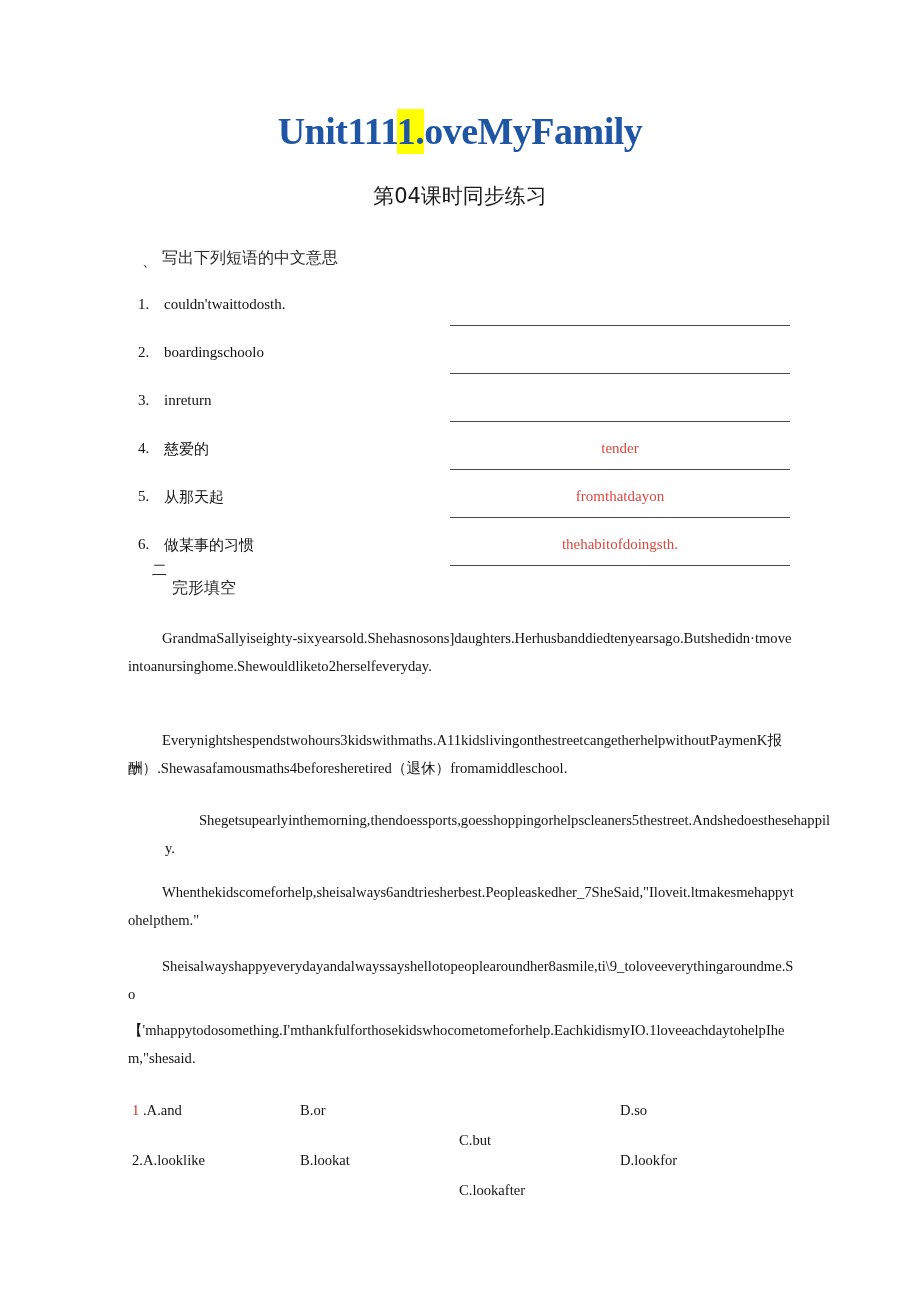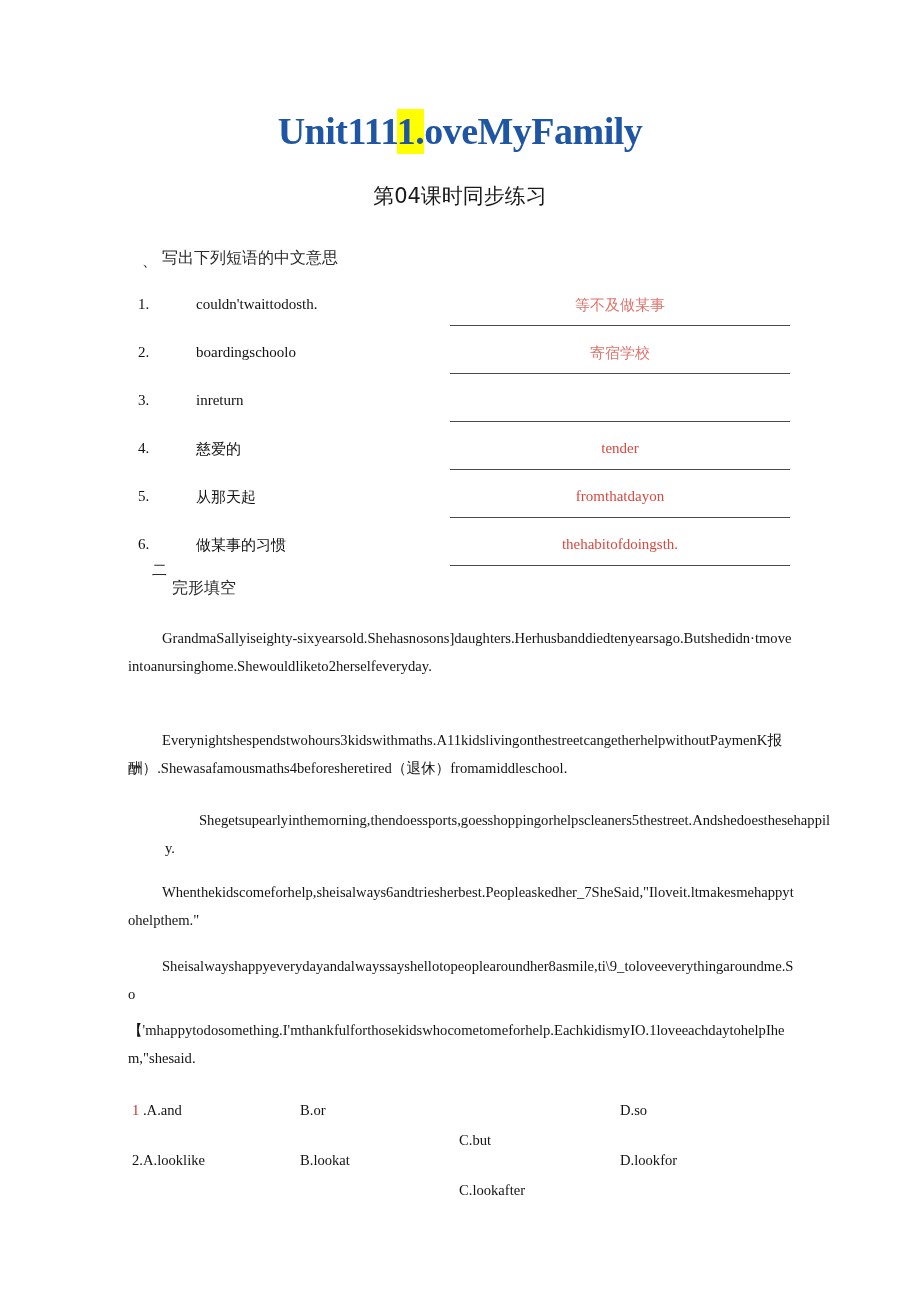--- a/index.html
+++ b/index.html
@@ -94,21 +94,20 @@
     font-size: 15px;
     font-family: "Liberation Serif", "DejaVu Serif", serif;
     color: #111;
   }
   .ph-term {
     position: absolute;
     left: 164px;
     font-size: 15px;
     color: #111;
     white-space: nowrap;
-    margin-left: 32px;
   }
   .ph-term.cn {
     font-family: "DejaVu Sans", "Liberation Sans", sans-serif;
     font-size: 15px;
   }
   .ph-answer {
     position: absolute;
     left: 450px;
     width: 340px;
     text-align: center;
@@ -174,27 +173,25 @@
   <div class="doc-subtitle">第04课时同步练习</div>
 
   <div class="section-head" id="sec1-head">
     <span class="marker">、</span><span>写出下列短语的中文意思</span>
   </div>
 
   <div id="phrase-list">
       <div class="phrase-row" style="top: 296px;">
         <span class="ph-num">1.</span>
         <span class="ph-term">couldn'twaittodosth.</span>
-        <span class="ph-answer cn">等不及做某事</span>
       </div>
       <div class="ph-line" style="top: 325px;"></div>
       <div class="phrase-row" style="top: 344px;">
         <span class="ph-num">2.</span>
         <span class="ph-term">boardingschoolo</span>
-        <span class="ph-answer cn">寄宿学校</span>
       </div>
       <div class="ph-line" style="top: 373px;"></div>
       <div class="phrase-row" style="top: 392px;">
         <span class="ph-num">3.</span>
         <span class="ph-term">inreturn</span>
       </div>
       <div class="ph-line" style="top: 421px;"></div>
       <div class="phrase-row" style="top: 440px;">
         <span class="ph-num">4.</span>
         <span class="ph-term cn">慈爱的</span>

